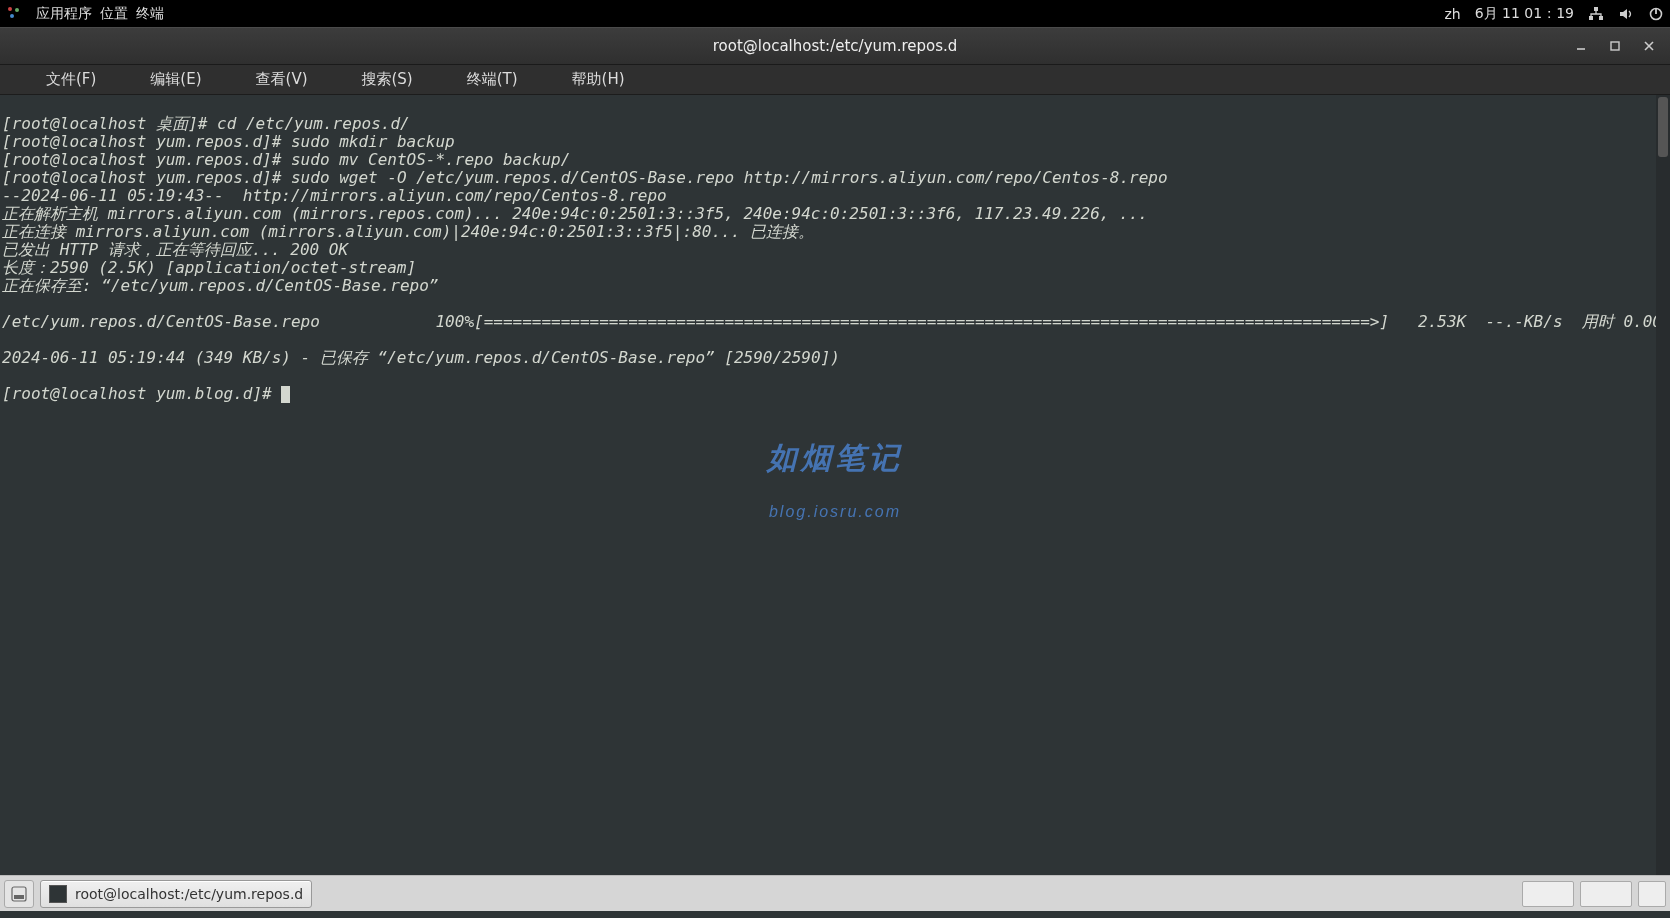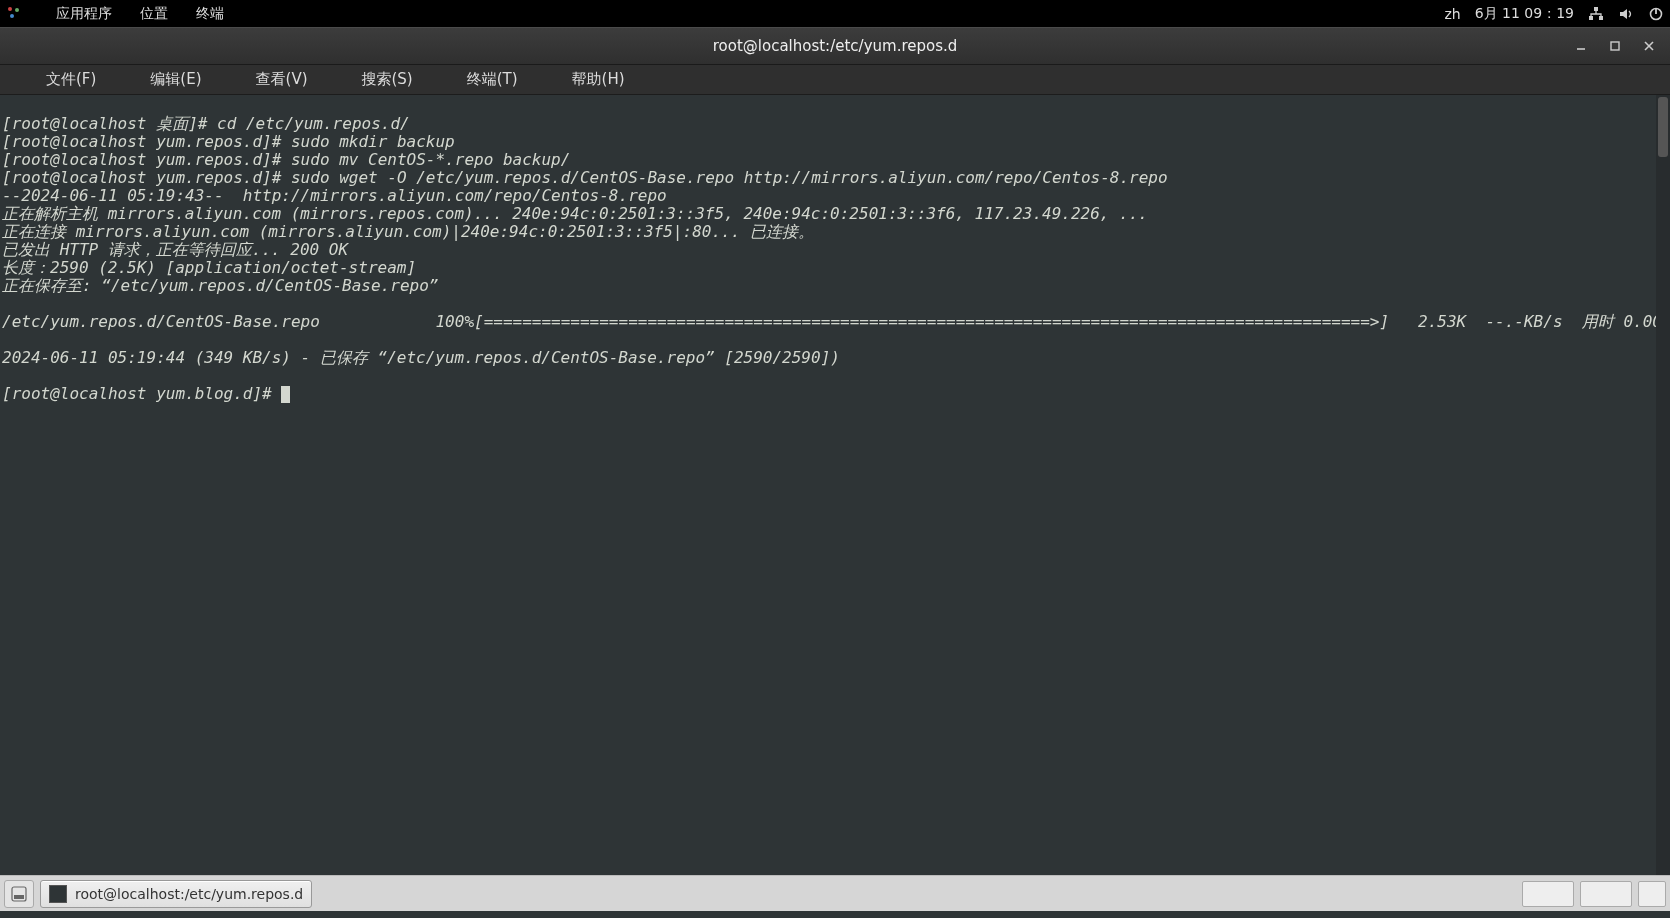--- a/index.html
+++ b/index.html
@@ -13,21 +13,21 @@
     color: #ddd;
     display: flex;
     align-items: center;
     font-size: 14px;
     padding: 0 6px;
   }
   .top-panel .app-icon {
     width: 16px; height: 16px; margin-right: 6px;
     display:inline-block;
   }
-  .top-panel .left { display: flex; align-items: flex-start; gap: 28px; }
+  .top-panel .left { display: flex; align-items: flex-start; gap: 8px; }
   .top-panel .menu-item { cursor: pointer; }
   .top-panel .spacer { flex: 1; }
   .top-panel .right { display: flex; align-items: center; gap: 14px; }
   .top-panel .tray-icon { width: 16px; height: 16px; display:inline-flex; align-items:center; justify-content:center; }
   .top-panel svg { display:block; }
 
   
   .titlebar {
     height: 38px;
     background: linear-gradient(#3c3c3c, #2f2f2f);
@@ -166,21 +166,21 @@
           <circle cx="6" cy="11" r="2" fill="#48c"></circle>
         </svg>
     </span>
     <span class="menu-item">应用程序</span>
     <span class="menu-item">位置</span>
     <span class="menu-item">终端</span>
   </div>
   <div class="spacer"></div>
   <div class="right">
     <span class="menu-item">zh</span>
-    <span class="menu-item">6月 11 09：19</span>
+    <span class="menu-item">6月 11 01：19</span>
     <span class="tray-icon">
       <svg viewBox="0 0 16 16" width="16" height="16">
           <rect x="6" y="1" width="4" height="4" fill="#ccc"></rect>
           <rect x="1" y="10" width="4" height="4" fill="#ccc"></rect>
           <rect x="11" y="10" width="4" height="4" fill="#ccc"></rect>
           <path d="M8 5 V8 M3 10 V8 H13 V10" stroke="#ccc" stroke-width="1.3" fill="none"></path>
         </svg>
     </span>
     <span class="tray-icon">
       <svg viewBox="0 0 16 16" width="16" height="16">
@@ -239,20 +239,24 @@
 <span class="line">已发出 HTTP 请求，正在等待回应... 200 OK</span>
 <span class="line">长度：2590 (2.5K) [application/octet-stream]</span>
 <span class="line">正在保存至: “/etc/yum.repos.d/CentOS-Base.repo”</span>
 <span class="line"></span>
 <span class="line">/etc/yum.repos.d/CentOS-Base.repo            100%[============================================================================================&gt;]   2.53K  --.-KB/s  用时 0.007s</span>
 <span class="line"></span>
 <span class="line">2024-06-11 05:19:44 (349 KB/s) - 已保存 “/etc/yum.repos.d/CentOS-Base.repo” [2590/2590])</span>
 <span class="line"></span>
 <span class="line"><span>[root@localhost yum.blog.d]# </span><span class="cursor"></span></span>
 
+  <div class="watermark">
+    <div class="wm-title">如烟笔记</div>
+    <div class="wm-sub">blog.iosru.com</div>
+  </div>
 
   <div class="terminal-scrollbar">
     <div class="thumb"></div>
   </div>
 </div>
 
 <div class="bottom-panel">
   <div class="panel-btn">
     <svg width="16" height="16" viewBox="0 0 16 16">
         <rect x="1" y="1" width="14" height="14" rx="2" fill="none" stroke="#666" stroke-width="1.2"></rect>

